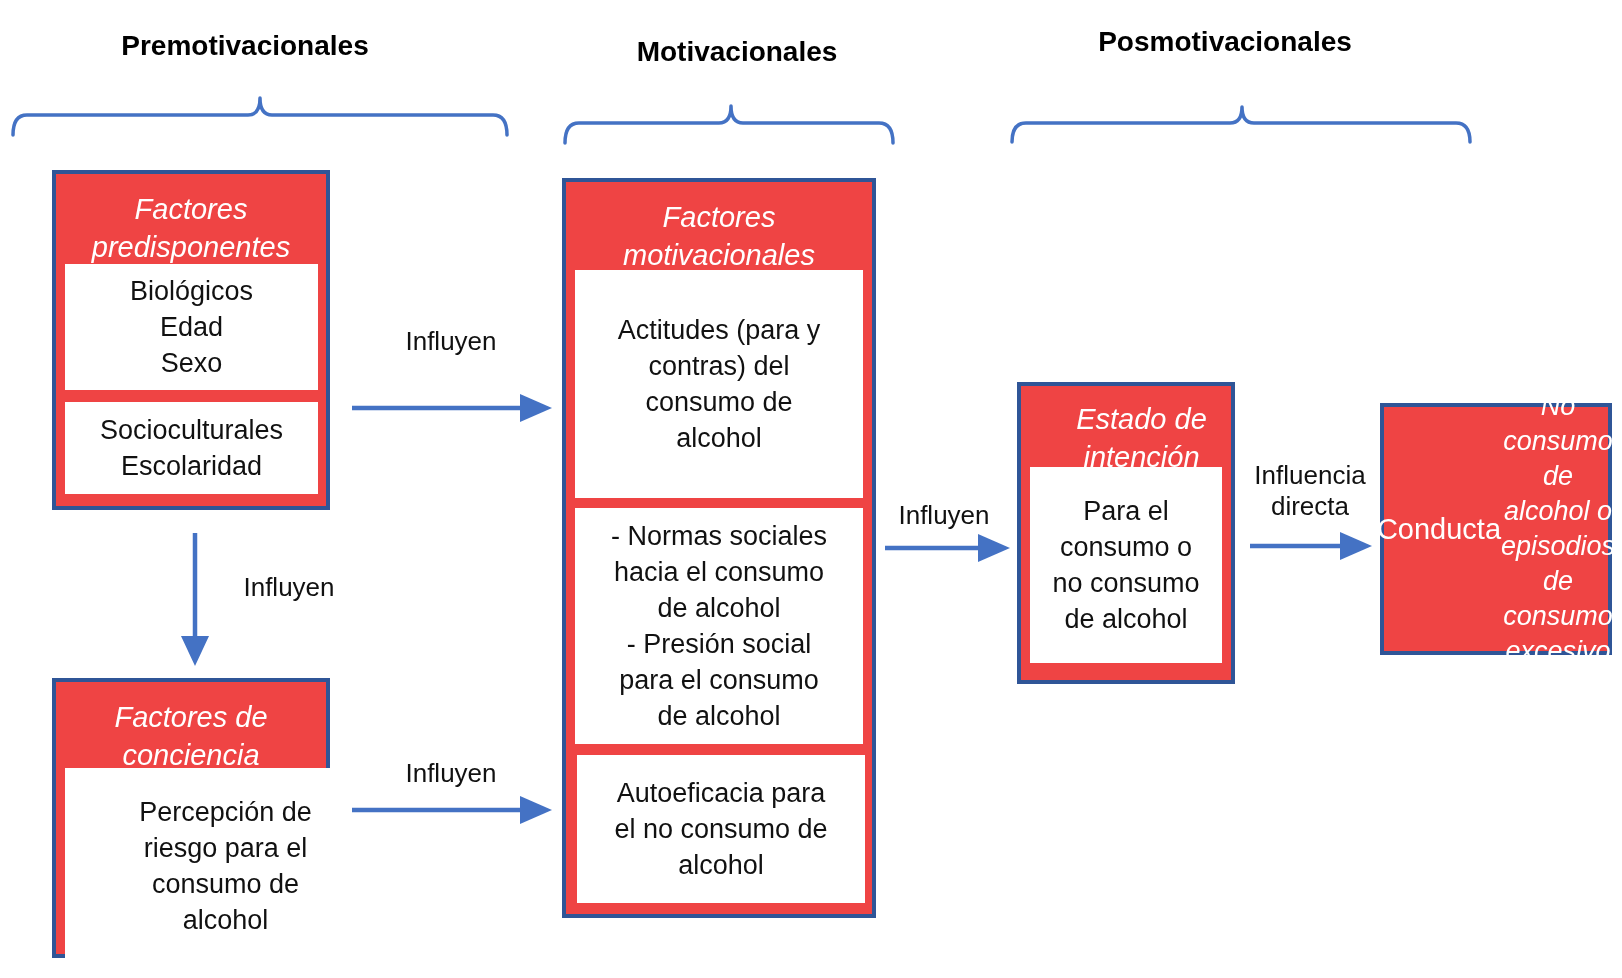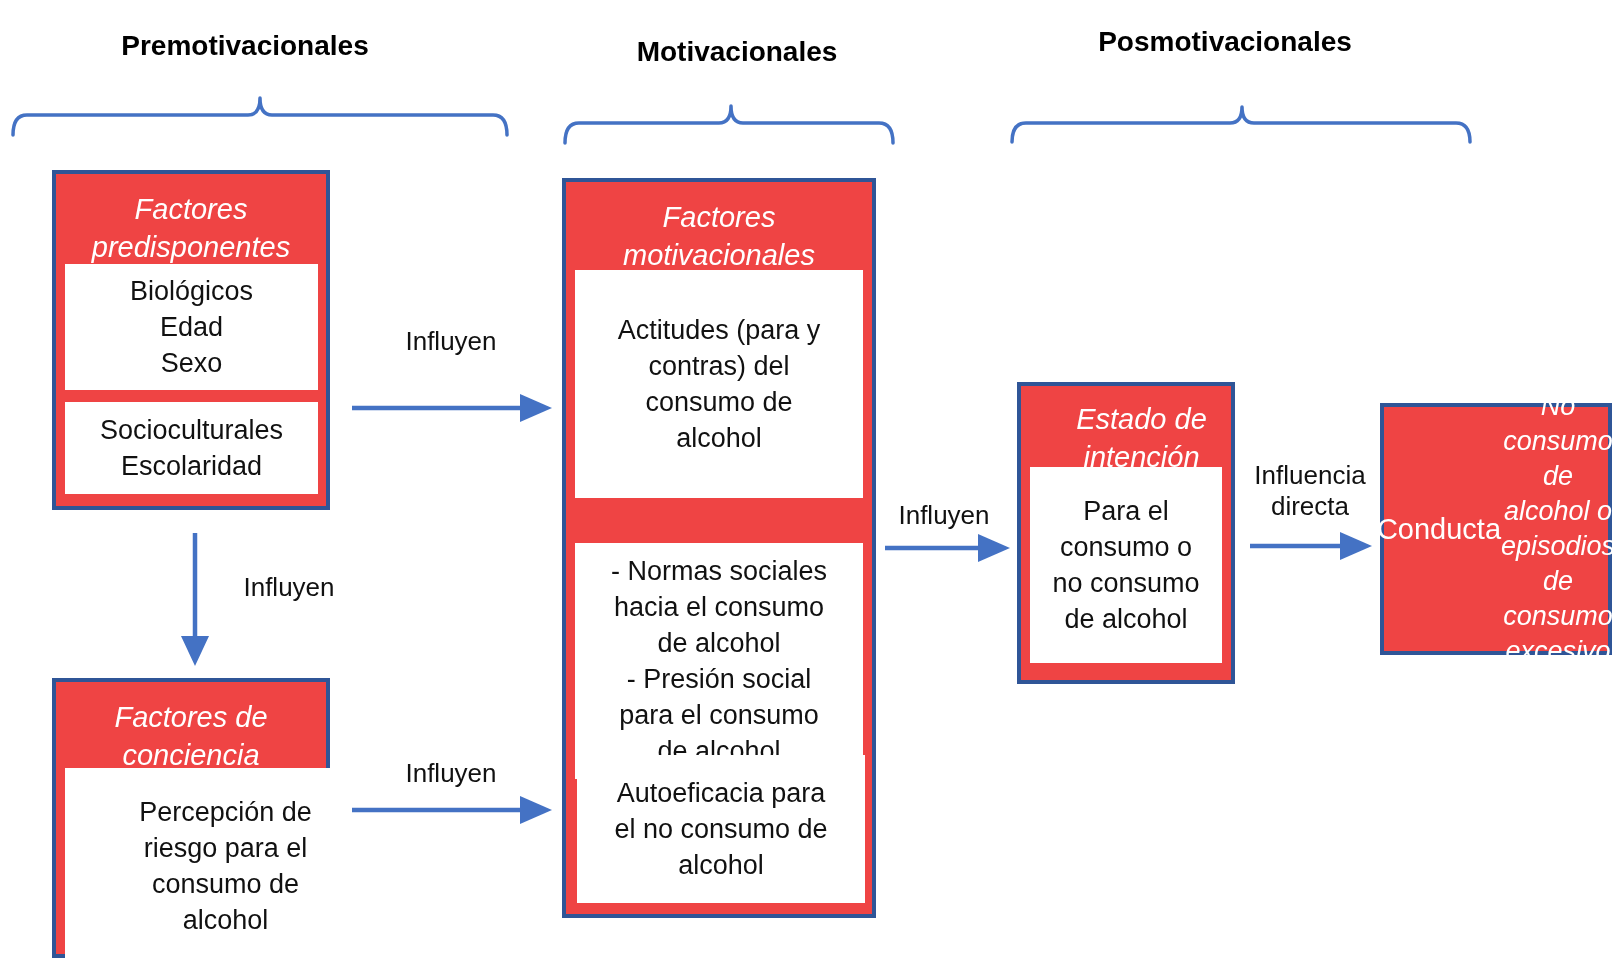--- a/index.html
+++ b/index.html
@@ -134,21 +134,21 @@
 alcohol</div>
   </div>
 
   <div class="bluebox" style="left:562px; top:178px; width:314px; height:740px;">
     <div class="box-title">Factores
 motivacionales</div>
     <div class="subbox" style="left:9px; top:88px; width:288px; height:228px;">Actitudes (para y
 contras) del
 consumo de
 alcohol</div>
-    <div class="subbox" style="left:9px; top:326px; width:288px; height:236px;margin-top:35px;">- Normas sociales
+    <div class="subbox" style="left:9px; top:326px; width:288px; height:236px;">- Normas sociales
 hacia el consumo
 de alcohol
 - Presión social
 para el consumo
 de alcohol</div>
     <div class="subbox" style="left:11px; top:573px; width:288px; height:148px;">Autoeficacia para
 el no consumo de
 alcohol</div>
   </div>
 

